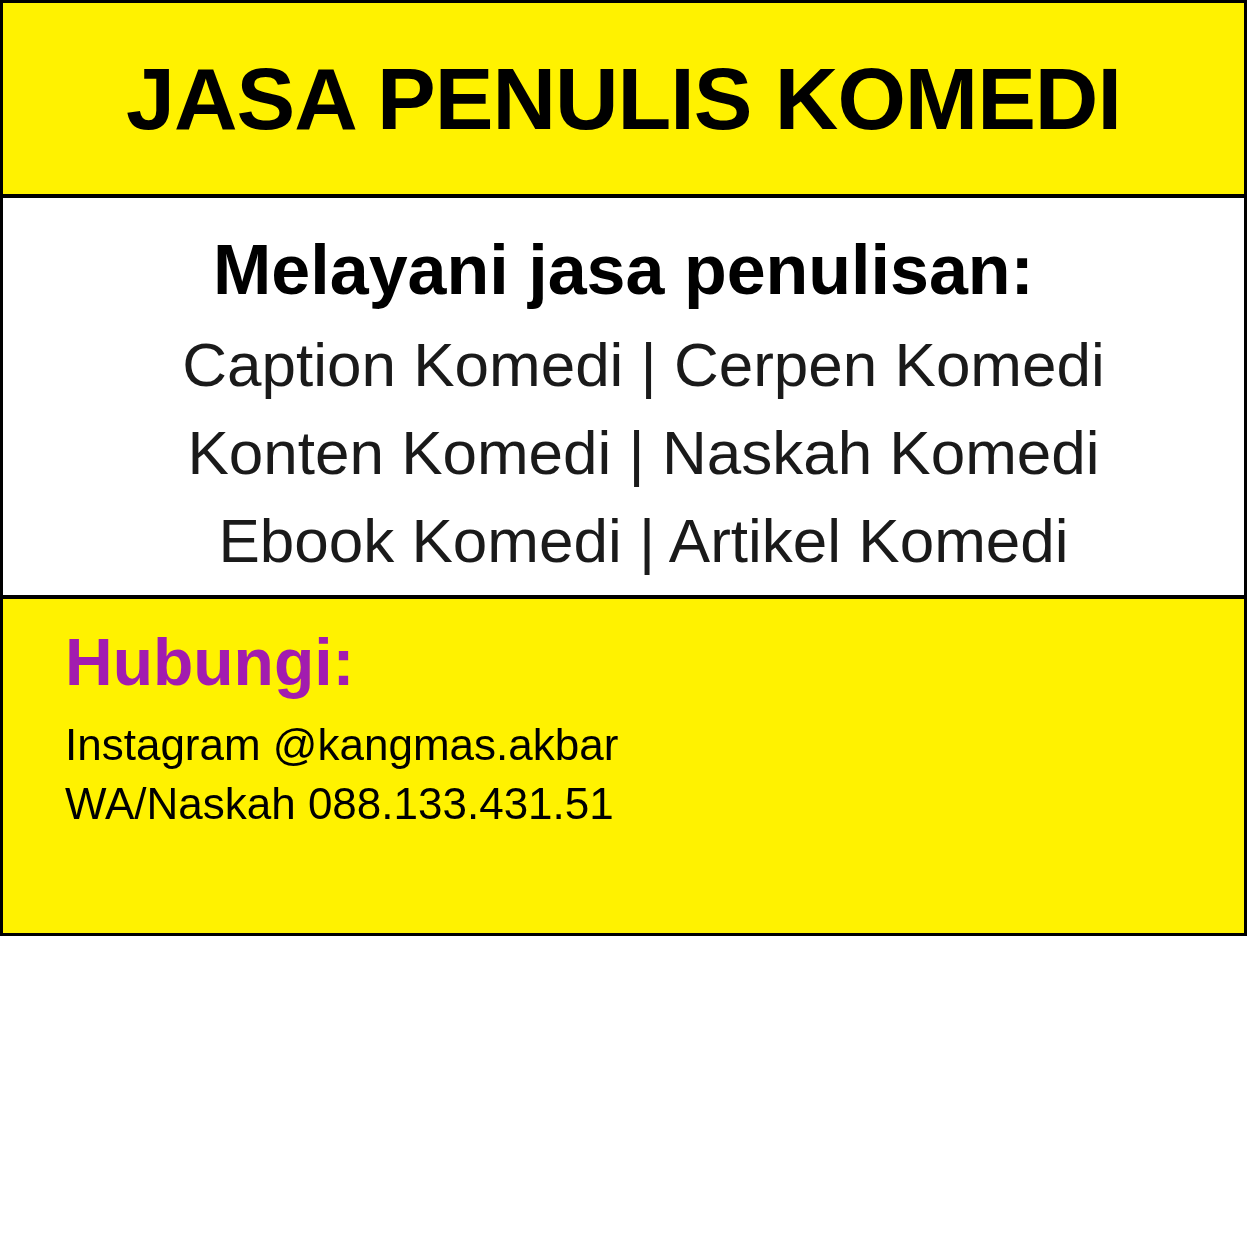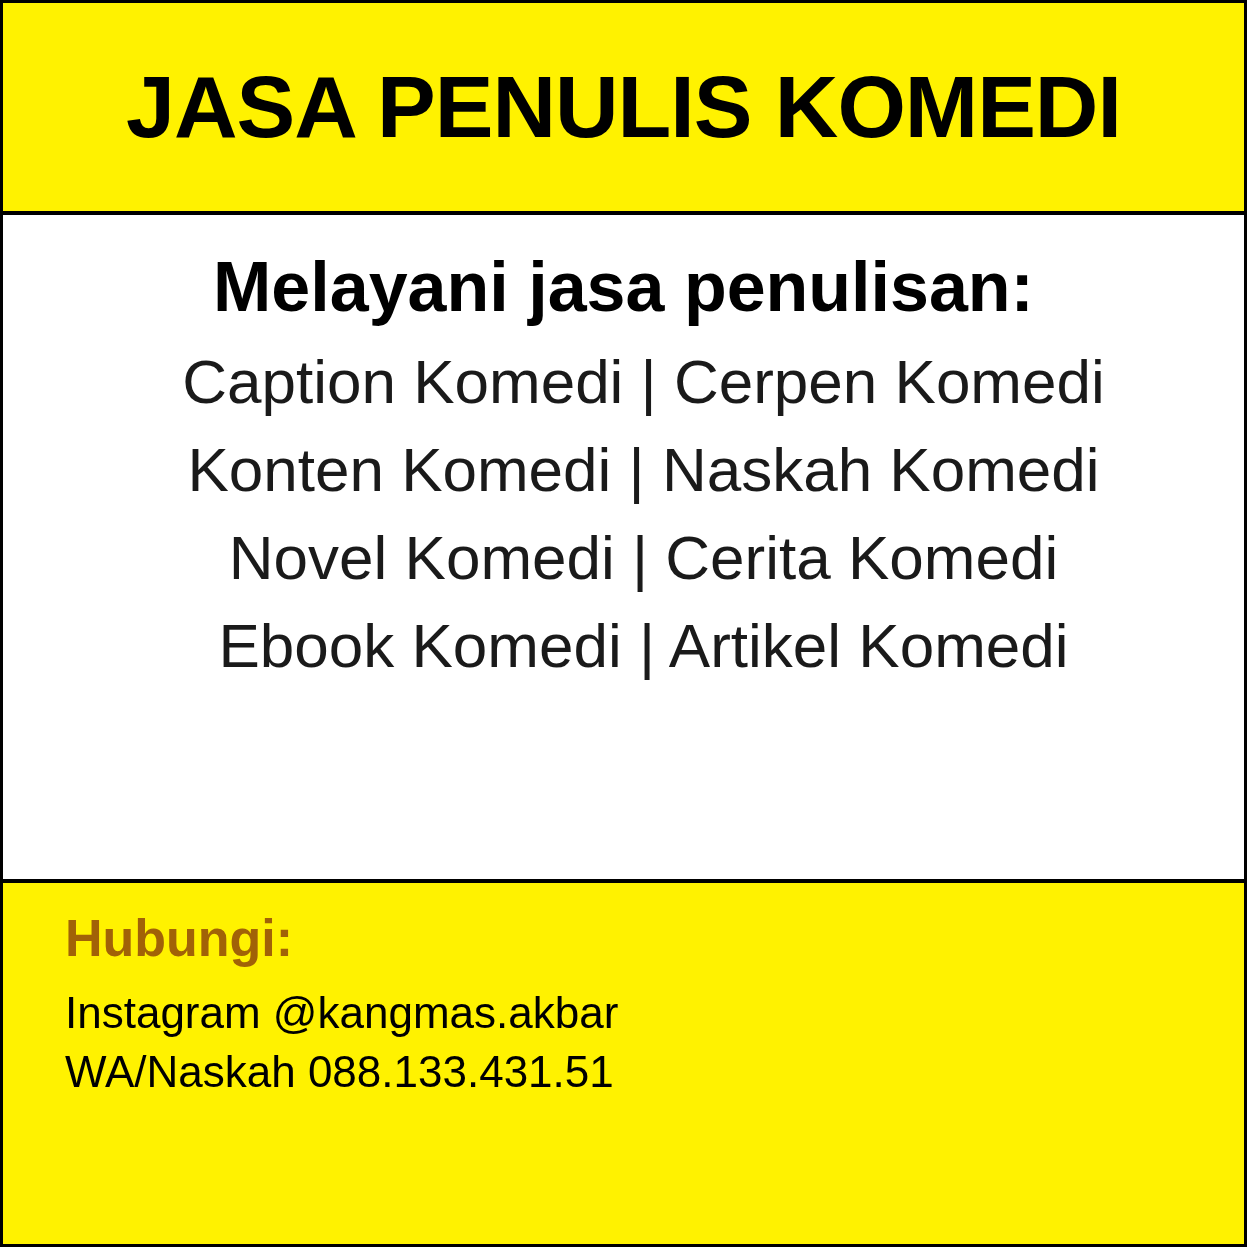--- a/index.html
+++ b/index.html
@@ -9,21 +9,21 @@
   }
   body {
     width: 1247px;
     height: 1247px;
     font-family: "Liberation Sans", sans-serif;
     overflow: hidden;
   }
   .poster {
     position: relative;
     width: 1247px;
-    height: 1247px;
+    height: 936px;
     box-sizing: border-box;
     background: #ffffff;
     border: 3px solid #000000;
     display: flex;
     flex-direction: column;
   }
   
   .header-band {
     background: #fff200;
     border-bottom: 4px solid #000000;
@@ -72,23 +72,23 @@
   }
   
   .contact-band {
     background: #fff200;
     border-top: 4px solid #000000;
     height: 365px;
     box-sizing: border-box;
     padding: 26px 0 0 62px;
   }
   .contact-heading {
-    font-size: 52px;
+    font-size: 66px;
     font-weight: bold;
-    color: #a16207;
+    color: #a21caf;
     line-height: 1.15;
     margin: 0 0 14px 0;
     white-space: nowrap;
   }
   .contact-line {
     font-size: 44px;
     font-weight: normal;
     color: #000000;
     line-height: 1.35;
     white-space: nowrap;
@@ -101,21 +101,20 @@
 
   <div class="header-band">
     <div class="header-title">JASA PENULIS KOMEDI</div>
   </div>
 
   <div class="services">
     <div class="services-heading">Melayani jasa penulisan:</div>
 
     <div class="service-line">Caption Komedi | Cerpen Komedi</div>
     <div class="service-line">Konten Komedi | Naskah Komedi</div>
-    <div class="service-line">Novel Komedi | Cerita Komedi</div>
     <div class="service-line">Ebook Komedi | Artikel Komedi</div>
   </div>
 
   <div class="contact-band">
     <div class="contact-heading">Hubungi:</div>
     <div class="contact-line">Instagram @kangmas.akbar</div>
     <div class="contact-line">WA/Naskah 088.133.431.51</div>
   </div>
 
 </div>

